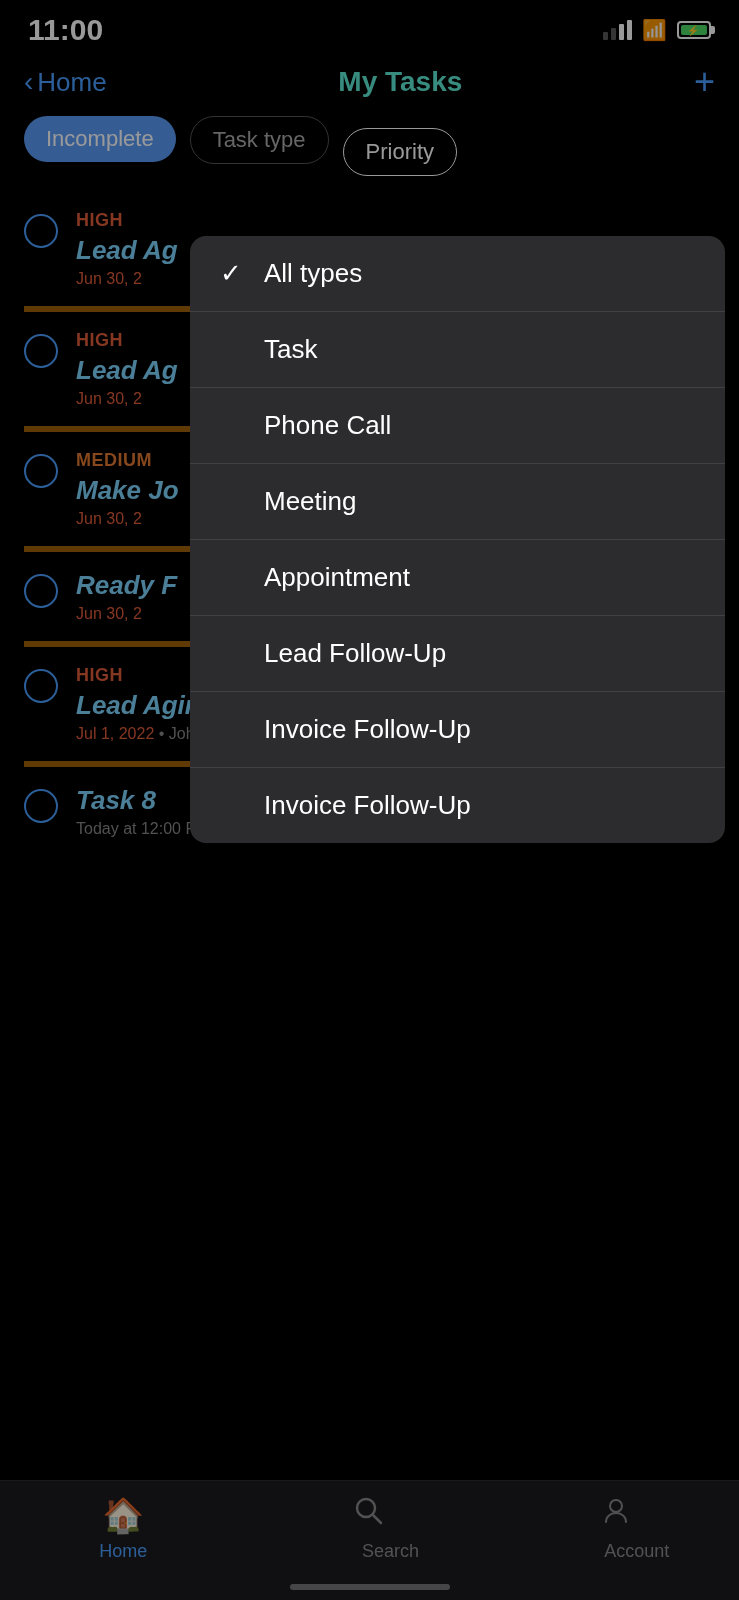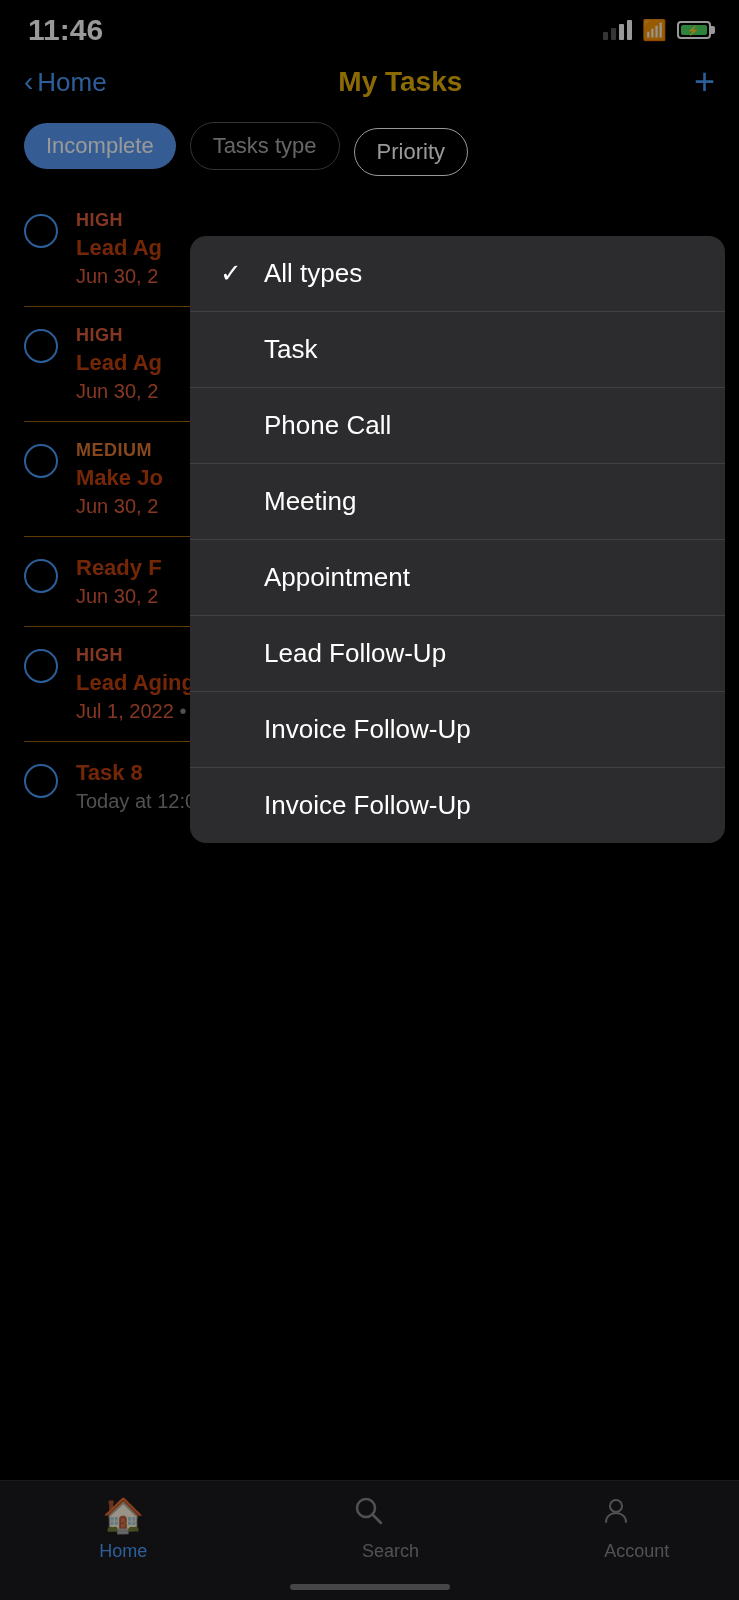--- a/index.html
+++ b/index.html
@@ -106,34 +106,34 @@
     .back-chevron {
       font-size: 28px;
       font-weight: 300;
     }
     .back-label {
       font-size: 26px;
     }
     .header-title {
       font-size: 28px;
       font-weight: 700;
-      color: #eab308;
+      color: #5eead4;
     }
     .add-button {
       color: #4a9eff;
       font-size: 36px;
       font-weight: 300;
       cursor: pointer;
       line-height: 1;
     }
 
     
     .filter-bar {
       display: flex;
-      align-items: center;
+      align-items: flex-start;
       gap: 14px;
       padding: 0 24px 16px 24px;
     }
     .pill {
       padding: 10px 22px;
       border-radius: 30px;
       font-size: 22px;
       font-weight: 500;
       cursor: pointer;
     }
@@ -155,48 +155,49 @@
 
     
     .tasks-list {
       padding: 0 24px;
     }
     .task-item {
       display: flex;
       align-items: flex-start;
       gap: 18px;
       padding: 18px 0;
-      border-bottom: 1px solid #a16207;
+      border-bottom: 6px solid #a16207;
       position: relative;
     }
     .task-checkbox {
       width: 34px;
       height: 34px;
       border: 2px solid #4a9eff;
       border-radius: 50%;
       flex-shrink: 0;
       margin-top: 4px;
     }
     .task-content {}
     .task-priority {
       font-size: 18px;
       font-weight: 700;
       letter-spacing: 0.5px;
       margin-bottom: 4px;
     }
     .priority-high { color: #e05c3a; }
     .priority-medium { color: #e07830; }
     .task-title {
-      font-size: 22px;
+      font-size: 26px;
       font-weight: 600;
-      color: #c2410c;
+      color: #7dd3fc;
       margin-bottom: 4px;
+      font-style: italic;
     }
     .task-meta {
-      font-size: 20px;
+      font-size: 16px;
       color: #e05c3a;
     }
     .task-meta-gray {
       color: #888;
     }
 
     
     .dropdown-overlay {
       position: absolute;
       top: 236px;
@@ -283,21 +284,21 @@
       right: 0;
       bottom: 0;
       background: rgba(0,0,0,0.4);
       z-index: 50;
     }
   </style>
 </head>
 <body>
 
 <div class="status-bar">
-  <span class="status-time">11:46</span>
+  <span class="status-time">11:00</span>
   <div class="status-icons">
     <div class="signal-bars">
       <div class="signal-bar dim" style="height:8px"></div>
       <div class="signal-bar dim" style="height:12px"></div>
       <div class="signal-bar" style="height:16px"></div>
       <div class="signal-bar" style="height:20px"></div>
     </div>
     <span class="wifi-icon">📶</span>
     <div class="battery-icon">
       <div class="battery-body">
@@ -313,21 +314,21 @@
   <div class="back-button">
     <span class="back-chevron">‹</span>
     <span class="back-label">Home</span>
   </div>
   <span class="header-title">My Tasks</span>
   <span class="add-button">+</span>
 </div>
 
 <div class="filter-bar">
   <div class="pill pill-active">Incomplete</div>
-  <div class="pill pill-inactive">Tasks type</div>
+  <div class="pill pill-inactive">Task type</div>
   <div class="pill pill-outlined">Priority</div>
 </div>
 
 <div class="tasks-list">
 
   <div class="task-item">
     <div class="task-checkbox"></div>
     <div class="task-content">
       <div class="task-priority priority-high">HIGH</div>
       <div class="task-title">Lead Ag</div>

